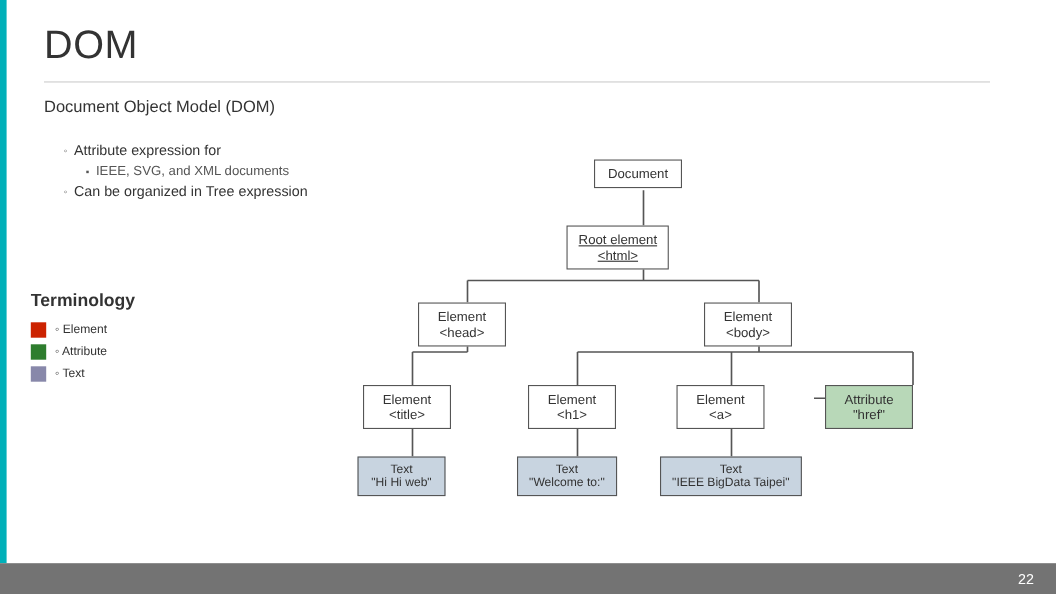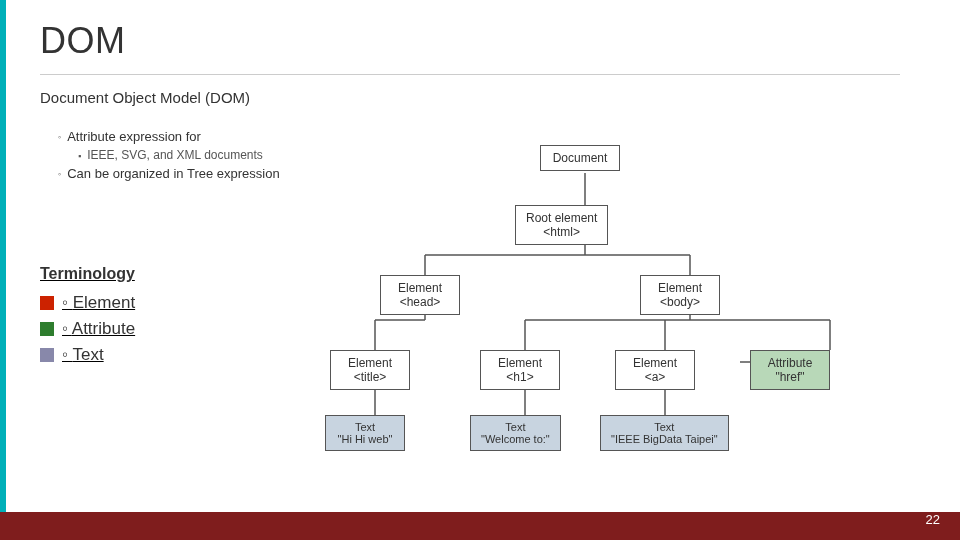--- a/index.html
+++ b/index.html
@@ -12,23 +12,23 @@
       position: relative;
     }
 
     
     .bottom-bar {
       position: absolute;
       bottom: 0;
       left: 0;
       width: 100%;
       height: 28px;
-      background: #7f1d1d;
+      background: #737373;
       display: flex;
-      align-items: flex-start;
+      align-items: center;
       justify-content: flex-end;
       padding-right: 20px;
     }
     .page-number {
       color: #fff;
       font-size: 13px;
     }
 
     
     .left-bar {
@@ -92,35 +92,34 @@
       color: #555;
       margin-left: 20px;
       margin-bottom: 4px;
       display: flex;
       align-items: flex-start;
     }
 
     
     .terminology-section {
       position: absolute;
-      left: 40px;
+      left: 28px;
       top: 265px;
-      text-decoration: underline;
     }
     .terminology-title {
       font-size: 16px;
       font-weight: 600;
       color: #333;
       margin-bottom: 10px;
     }
     .term-item {
       display: flex;
       align-items: center;
       margin-bottom: 6px;
-      font-size: 17px;
+      font-size: 11px;
       color: #333;
     }
     .term-color-box {
       width: 14px;
       height: 14px;
       margin-right: 8px;
       flex-shrink: 0;
     }
 
     
@@ -290,21 +289,21 @@
     <line x1="205" y1="229" x2="205" y2="270" stroke="#555" stroke-width="1.5"></line>
 
     <line x1="345" y1="229" x2="345" y2="270" stroke="#555" stroke-width="1.5"></line>
 
     <line x1="420" y1="217" x2="478" y2="217" stroke="#555" stroke-width="1.5"></line>
     <line x1="478" y1="205" x2="478" y2="217" stroke="#555" stroke-width="1.5"></line>
   </svg>
 
   <div class="tree-node node-document" style="position:absolute;left:220px;top:0px;">Document</div>
 
-  <div class="tree-node node-root" style="position:absolute;left:195px;top:60px;font-size:12px;text-align:center;">Root element<br>&lt;html&gt;</div>
+  <div class="tree-node node-root" style="position:absolute;left:195px;top:60px;font-size:12px;text-align:center;text-decoration:underline;">Root element<br>&lt;html&gt;</div>
 
   <div class="tree-node node-head" style="position:absolute;left:60px;top:130px;font-size:12px;text-align:center;">Element<br>&lt;head&gt;</div>
 
   <div class="tree-node node-body" style="position:absolute;left:320px;top:130px;font-size:12px;text-align:center;">Element<br>&lt;body&gt;</div>
 
   <div class="tree-node node-title" style="position:absolute;left:10px;top:205px;font-size:12px;text-align:center;">Element<br>&lt;title&gt;</div>
 
   <div class="tree-node node-h1" style="position:absolute;left:160px;top:205px;font-size:12px;text-align:center;">Element<br>&lt;h1&gt;</div>
 
   <div class="tree-node node-a" style="position:absolute;left:295px;top:205px;font-size:12px;text-align:center;">Element<br>&lt;a&gt;</div>

